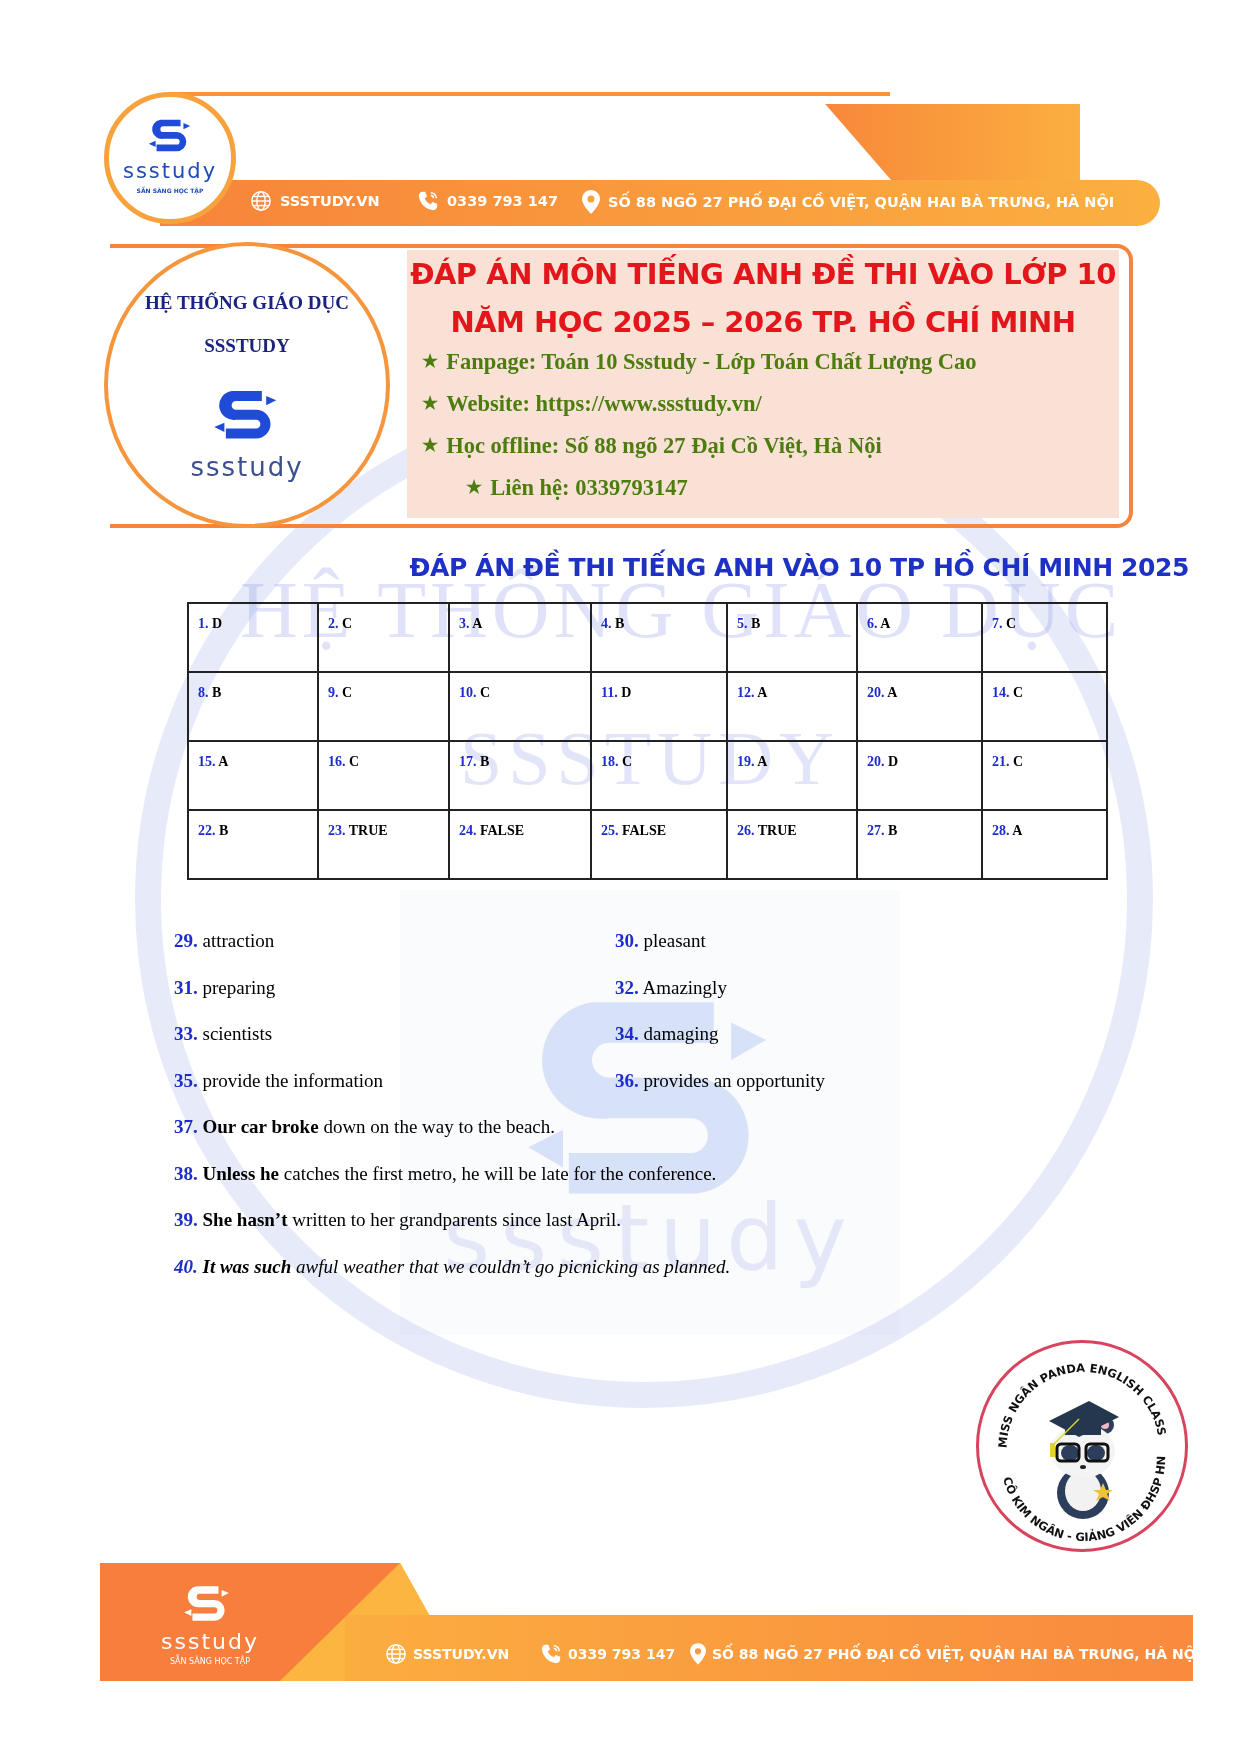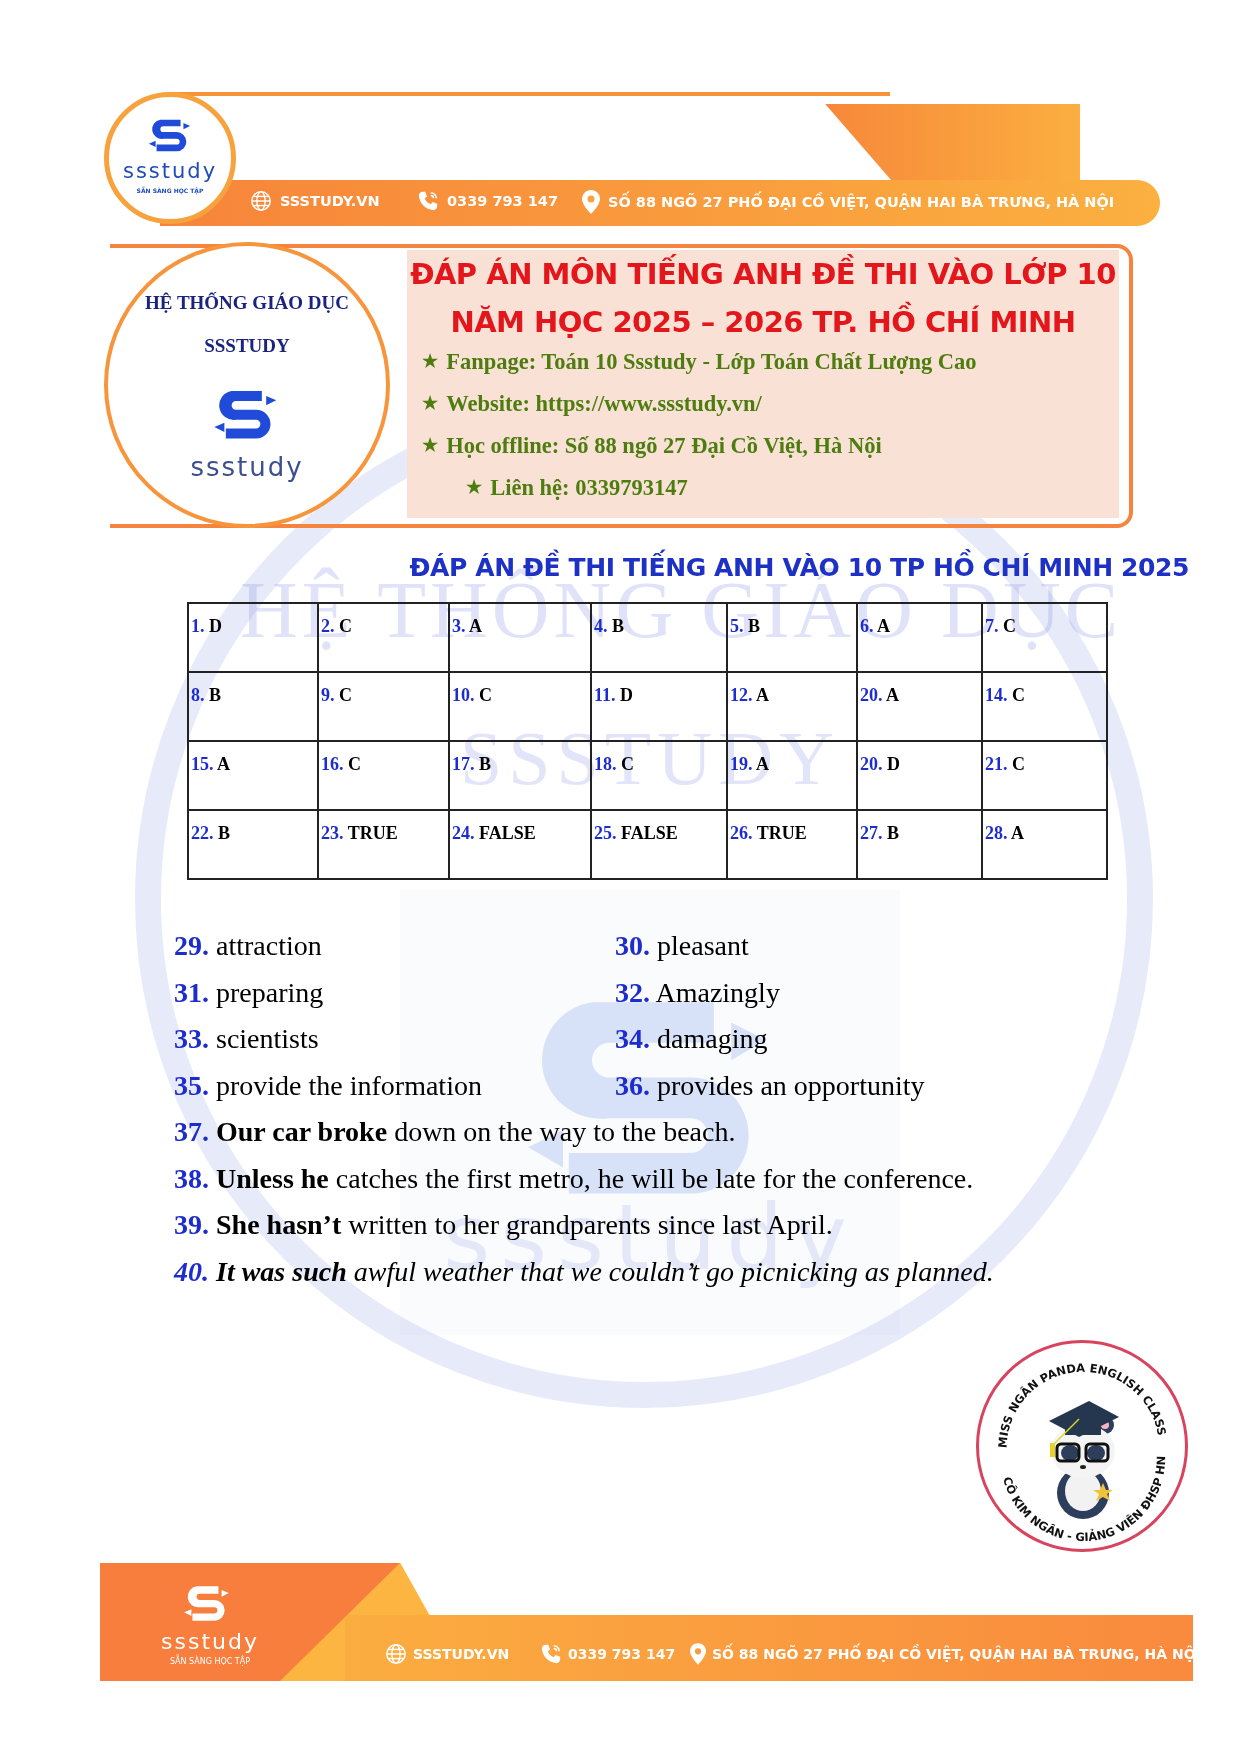--- a/index.html
+++ b/index.html
@@ -31,23 +31,23 @@
   .info-circle { position: absolute; left: 104px; top: 242px; width: 286px; height: 286px; border-radius: 50%; background: #fff; border: 4px solid #f7953c; box-sizing: border-box; }
   .circle-t1 { position: absolute; left: 104px; top: 292px; width: 286px; text-align: center; font-family: "Liberation Serif", serif; font-weight: bold; font-size: 19px; color: #1a237e; }
   .circle-t2 { position: absolute; left: 104px; top: 335px; width: 286px; text-align: center; font-family: "Liberation Serif", serif; font-weight: bold; font-size: 19px; color: #1a237e; }
   .info-title { position: absolute; left: 407px; width: 712px; text-align: center; font-family: "DejaVu Sans", sans-serif; font-weight: bold; font-size: 29px; color: #e3161b; white-space: nowrap; letter-spacing: -0.5px; }
   .info-line { position: absolute; left: 422px; font-family: "Liberation Serif", serif; font-weight: bold; font-size: 22.5px; color: #4d7c0f; white-space: nowrap; }
   .info-line .star { font-size: 18px; margin-right: 8px; position: relative; top: -2px; }
 
   
   .ans-title { position: absolute; left: 0; width: 1189px; top: 553px; text-align: right; font-family: "DejaVu Sans", sans-serif; font-weight: bold; font-size: 25px; color: #1d31c4; letter-spacing: -0.4px; }
   table.ans { position: absolute; left: 187px; top: 602px; width: 919px; height: 276px; border-collapse: collapse; table-layout: fixed; }
-  table.ans td { border: 2px solid #222; vertical-align: top; padding: 12px 0 0 2px; font-family: "Liberation Serif", serif; font-weight: bold; font-size: 18px; height: 69px; box-sizing: border-box; white-space: nowrap; }
+  table.ans td { border: 2px solid #222; vertical-align: top; padding: 12px 0 0 9px; font-family: "Liberation Serif", serif; font-weight: bold; font-size: 14px; height: 69px; box-sizing: border-box; white-space: nowrap; }
   .num { color: #1d2ccc; font-weight: bold; }
-  .fill { position: absolute; font-family: "Liberation Serif", serif; font-size: 28px; white-space: nowrap; }
+  .fill { position: absolute; font-family: "Liberation Serif", serif; font-size: 19px; white-space: nowrap; }
   .fill b { font-weight: bold; }
 
   
   .badge { position: absolute; left: 976px; top: 1340px; width: 212px; height: 212px; border-radius: 50%; border: 3px solid #d8445e; box-sizing: border-box; background: #fff; }
 
   
   .footer { position: absolute; left: 100px; top: 1563px; width: 1093px; height: 118px; }
   .footer-yellow { position: absolute; left: 0; top: 0; width: 330px; height: 118px; background: #fbb540; clip-path: polygon(0 0,91% 0,100% 45%,82% 100%,0 100%); }
   .footer-orange { position: absolute; left: 0; top: 0; width: 300px; height: 118px; background: #f87e3e; clip-path: polygon(0 0,100% 0,60% 100%,0 100%); }
   .footer-strip { position: absolute; left: 245px; top: 52px; width: 848px; height: 66px; background: linear-gradient(90deg,#fbad40,#f98a3e); }

